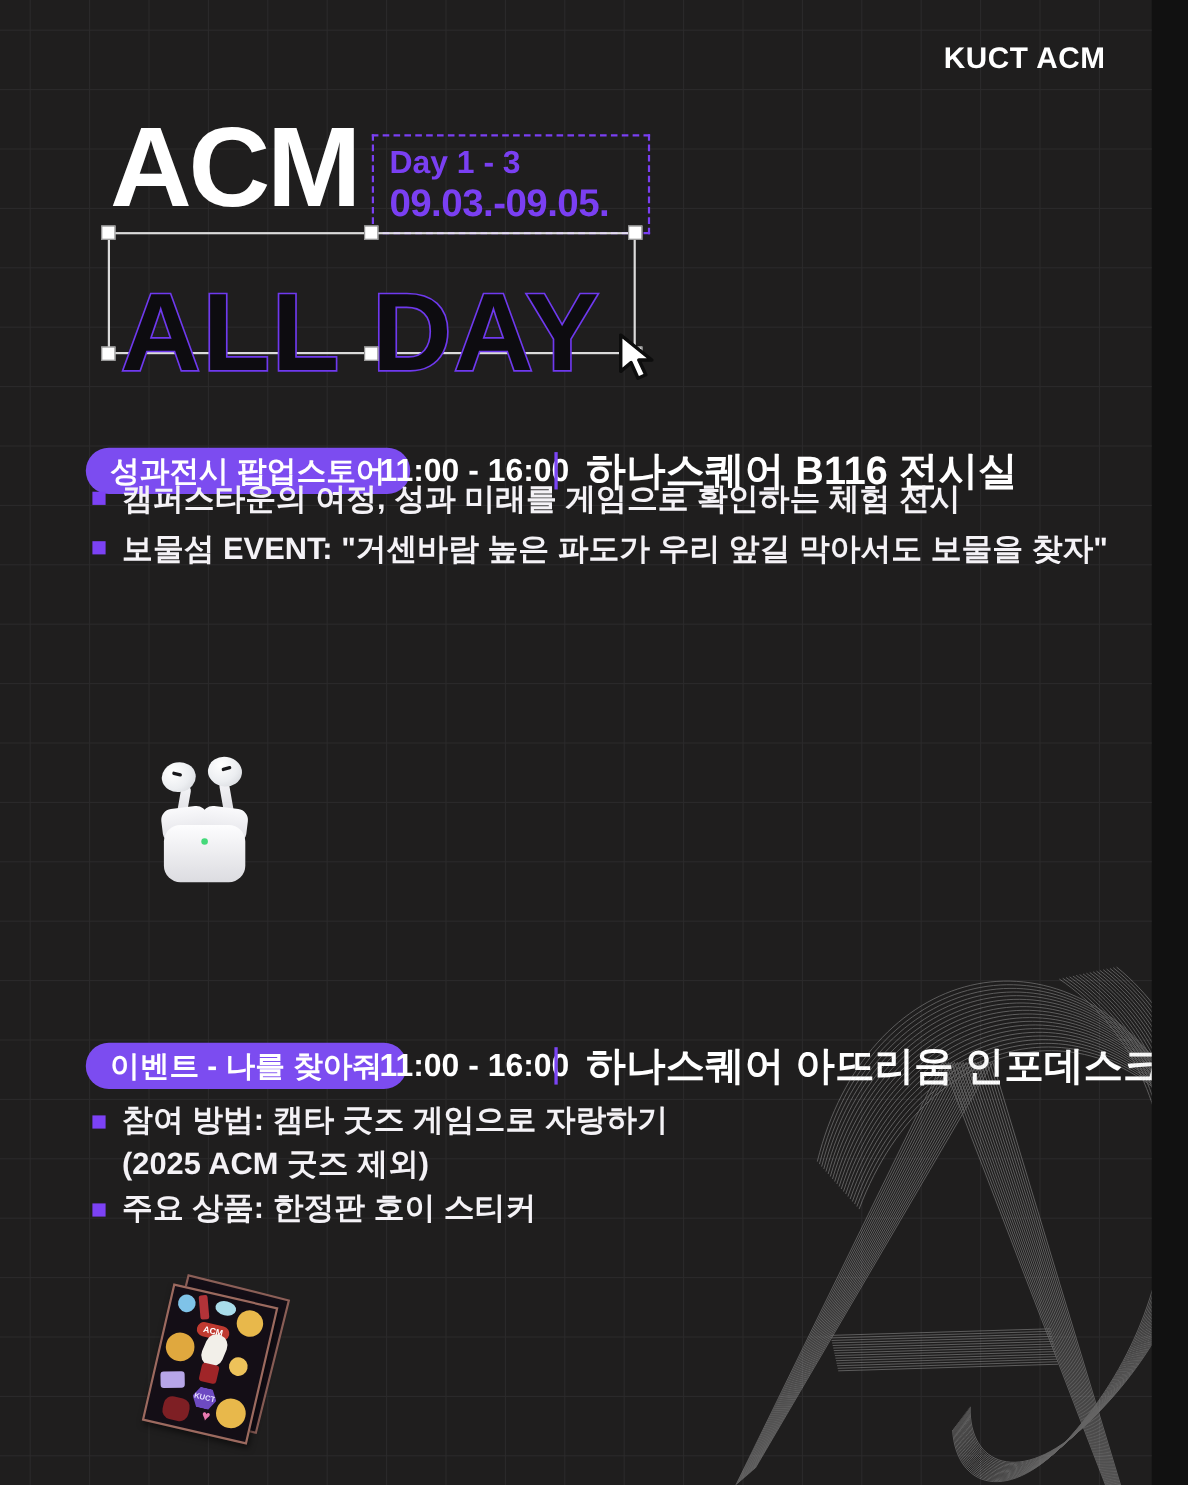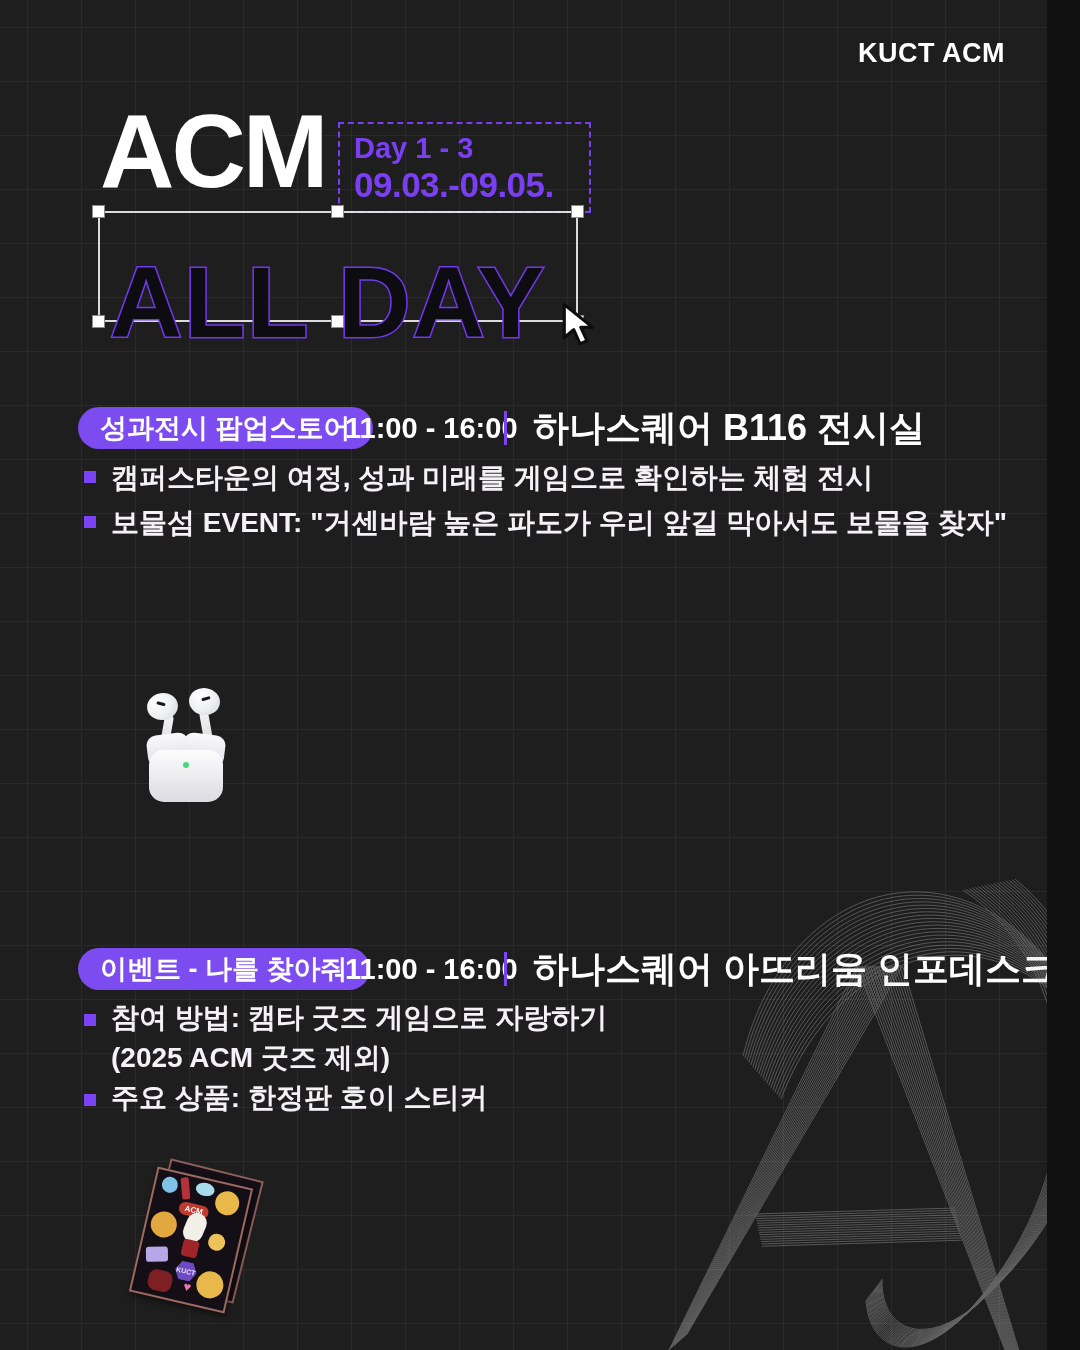--- a/index.html
+++ b/index.html
@@ -71,21 +71,21 @@
   .st.round{border-radius:50%;}
   .acm-pill{left:28px;top:26px;width:30px;height:13px;background:#c03a30;border-radius:7px;
             color:#fff;font-size:8px;font-weight:800;text-align:center;line-height:13px;}
   .kuct-hex{left:38px;top:84px;width:22px;height:19px;background:#6d4ac2;color:#e6ddff;font-size:7px;font-weight:800;
             text-align:center;line-height:19px;clip-path:polygon(25% 0,75% 0,100% 50%,75% 100%,25% 100%,0 50%);}
   .heart{left:50px;top:102px;color:#e87ab0;font-size:13px;line-height:13px;}
   
   .ribbons{position:absolute;left:655px;top:838px;width:425px;height:512px;}
   
   .sec1-h{top:407px;} .sec2-h{top:948px;}
-  .list1{top:455px;} .list2{top:998px;}
+  .list1{top:431px;} .list2{top:998px;}
 </style>
 </head>
 <body>
 
 <div class="poster">
 
   <div class="brand">KUCT ACM</div>
 
   <div class="hero-title">ACM</div>
 

